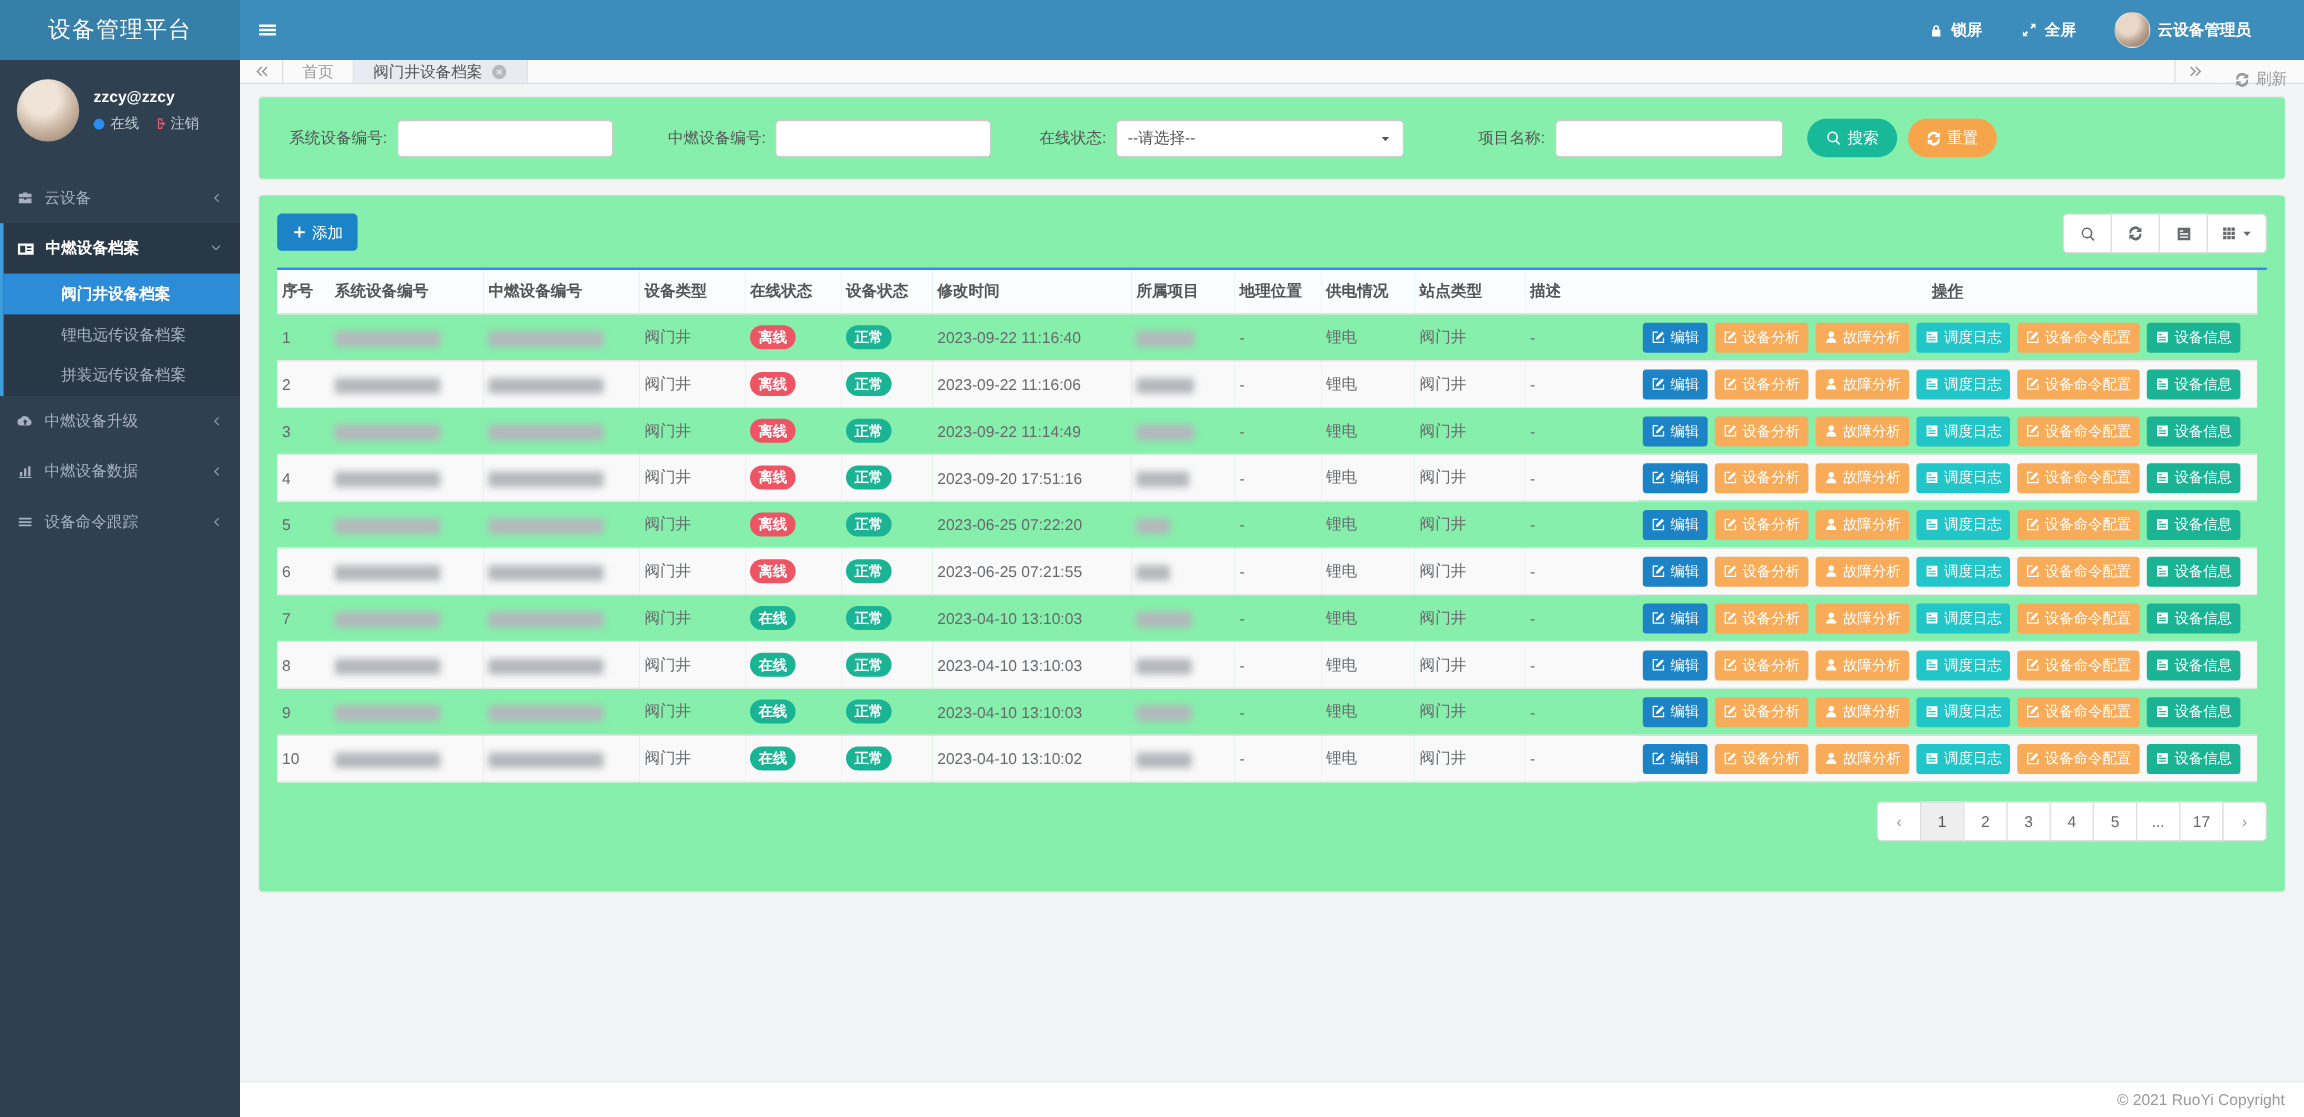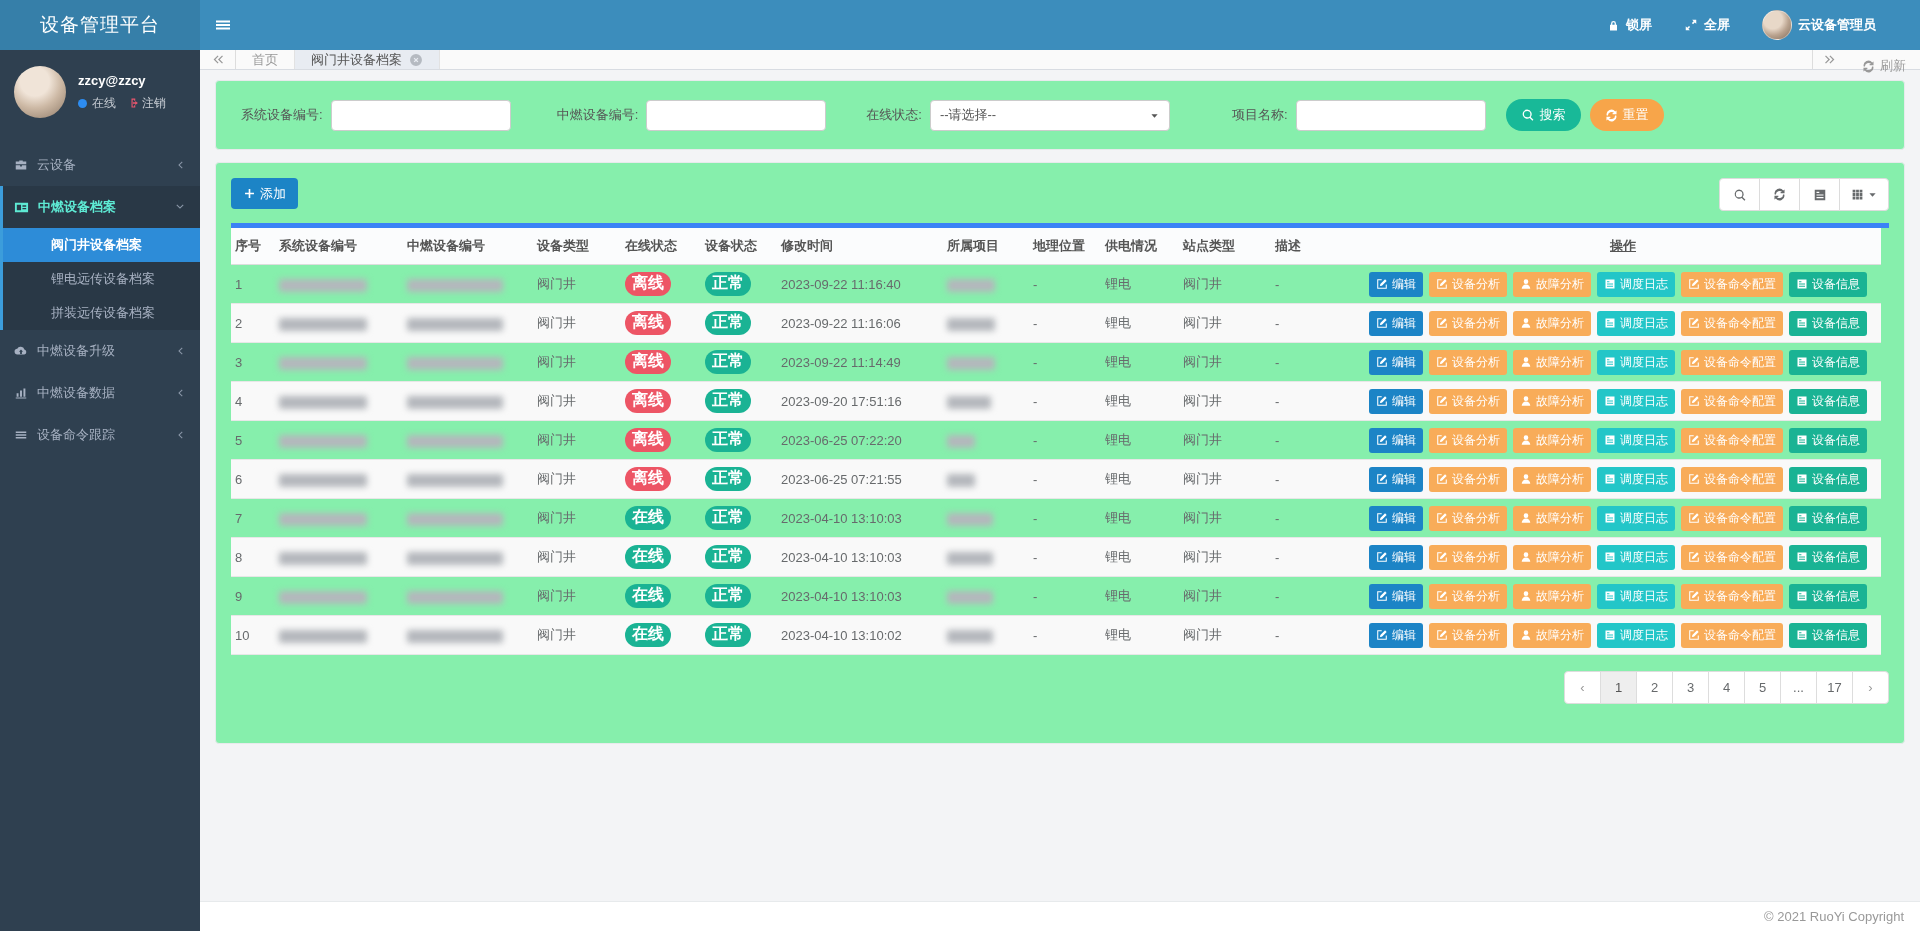--- a/index.html
+++ b/index.html
@@ -26,21 +26,21 @@
   .user-panel { display:flex; align-items:center; gap:12px; padding:16px 12px 18px 14px; }
   .user-avatar { width:52px; height:52px; border-radius:50%; background:radial-gradient(circle at 40% 30%, #f0e4d8 0 30%, #cdb9a5 55%, #8a7664); flex-shrink:0; }
   .user-name { color:#fff; font-weight:bold; font-size:13px; margin-bottom:7px; }
   .user-status { display:flex; align-items:center; gap:5px; color:#c8cdd4; font-size:12px; }
   .dot { width:9px; height:9px; border-radius:50%; background:#2d8cf0; display:inline-block; }
   .logout-link { display:inline-flex; align-items:center; gap:3px; color:#c8cdd4; cursor:pointer; }
   .logout-link .ic { color:#e9556d; }
   .menu { margin-top:8px; }
   .menu-section.active-section { background:#293846; border-left:3px solid #3c9ddb; }
   .menu-item { display:flex; align-items:center; gap:9px; height:42px; padding:0 14px; color:#a7b1c2; cursor:pointer; font-size:13px; }
-  .active-section .menu-item { color:#5eead4; font-weight:bold; padding-left:11px; }
+  .active-section .menu-item { color:#ffffff; font-weight:bold; padding-left:11px; }
   .menu-item .chev { margin-left:auto; color:#8a97a8; }
   .submenu-item { height:34px; display:flex; align-items:center; padding-left:48px; color:#a7b1c2; cursor:pointer; font-size:13px; }
   .submenu-item.active { background:#2d8cd8; color:#fff; font-weight:bold; }
 
   
   .tabbar { height:20px; background:#fafafa; border-bottom:1px solid #d8dce2; display:flex; align-items:stretch; }
   .tab-nav-btn { width:36px; display:flex; align-items:center; justify-content:center; color:#999; border-right:1px solid #ddd; cursor:pointer; background:#fafafa; }
   .tab-nav-btn.right { border-right:none; border-left:1px solid #ddd; }
   .tab { display:flex; align-items:center; gap:7px; padding:0 16px; color:#999; cursor:pointer; border-right:1px solid #e2e2e2; }
   .tab.active { background:#e8ecf2; color:#555; }
@@ -64,29 +64,29 @@
 
   .table-panel { padding:15px; min-height:582px; }
   .tp-toolbar { display:flex; align-items:flex-start; }
   .btn-add { height:31px; background:#1c84c6; border:none; border-radius:4px; color:#fff; font-size:13px; display:inline-flex; align-items:center; gap:4px; padding:0 12px; cursor:pointer; }
   .icon-group { margin-left:auto; display:flex; }
   .tool-btn { width:41px; height:33px; background:#fff; border:1px solid #dcdcdc; margin-left:-1px; display:flex; align-items:center; justify-content:center; gap:3px; color:#676a6c; cursor:pointer; }
   .tool-btn:first-child { border-radius:4px 0 0 4px; margin-left:0; }
   .tool-btn:last-child { border-radius:0 4px 4px 0; width:50px; }
 
   
-  .tbl-wrap { margin-top:12px; border-top:5px solid #3b82f6; }
+  .tbl-wrap { margin-top:12px; border-top:2px solid #3b82f6; }
   table { border-collapse:collapse; table-layout:fixed; width:1650px; }
   th { font-size:13px; color:#555; font-weight:bold; text-align:left; padding:9px 4px; border-bottom:1px solid #ddd; background:#fbfcfd; white-space:nowrap; }
   td { font-size:13px; color:#676a6c; padding:0 4px; height:39px; border-bottom:1px solid #e7e7e7; white-space:nowrap; }
   tr.striped { background:#f9f9f9; }
   th.col-action { text-align:center;text-decoration:underline; }
   td.cell-action { overflow:hidden; }
   .blur-block { display:inline-block; height:13px; border-radius:2px; background:#b4b7bc; filter:blur(3px); vertical-align:middle; }
-  .pill { display:inline-block; min-width:36px; text-align:center; padding:4px 7px; border-radius:12px; color:#fff; font-size:16px; font-weight:bold; line-height:1;font-family:Liberation Mono, monospace; }
+  .pill { display:inline-block; min-width:36px; text-align:center; padding:4px 7px; border-radius:12px; color:#fff; font-size:12px; font-weight:bold; line-height:1; }
   .abtn { display:inline-flex; align-items:center; gap:4px; height:25px; border:none; border-radius:3px; color:#fff; font-size:12px; padding:0 7px; margin-right:6px; cursor:pointer; vertical-align:middle; white-space:nowrap; }
 
   
   .pg-row { display:flex; align-items:center; margin-top:16px; }
   .pg-info { display:flex; align-items:center; gap:8px; color:#676a6c; }
   .per-page { width:52px; height:31px; border:1px solid #ccc; border-radius:4px; display:flex; align-items:center; justify-content:center; gap:6px; color:#555; cursor:pointer; background:#fff; }
   .pager { margin-left:auto; display:flex; }
   .page-btn { min-width:37px; height:33px; padding:0 8px; background:#fff; border:1px solid #ddd; margin-left:-1px; display:flex; align-items:center; justify-content:center; color:#676a6c; font-size:13px; cursor:pointer; }
   .page-btn:first-child { border-radius:4px 0 0 4px; margin-left:0; }
   .page-btn:last-child { border-radius:0 4px 4px 0; }

